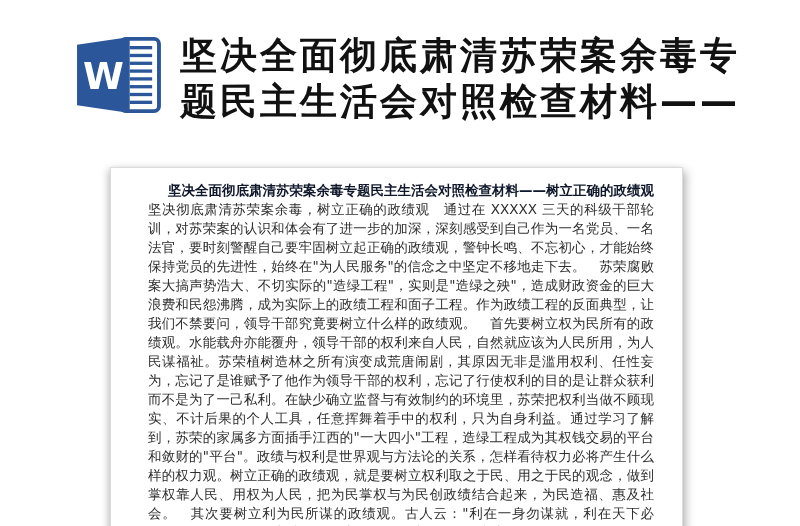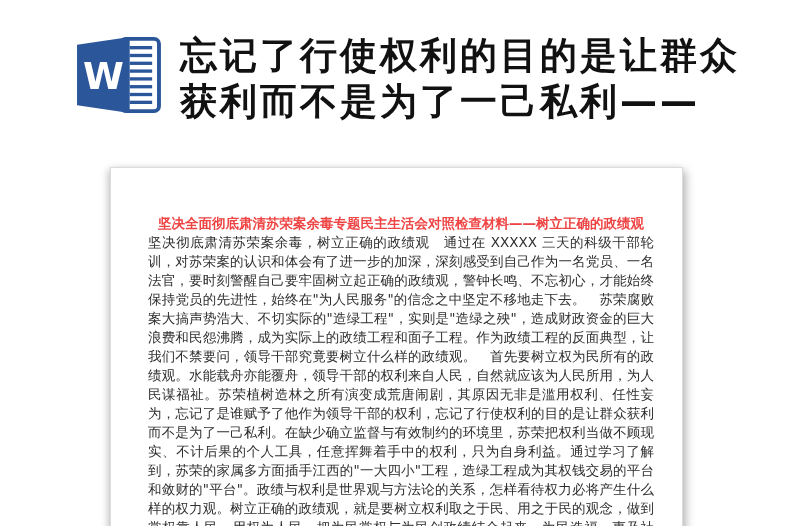--- a/index.html
+++ b/index.html
@@ -35,24 +35,23 @@
     width: 573px;
     height: 470px;
     background: #ffffff;
     border: 1px solid #dcdcdc;
     box-shadow: 3px 4px 9px rgba(0,0,0,0.28), -3px 2px 7px rgba(0,0,0,0.14);
     padding: 13px 28px 20px 37px;
   }
   .doc-heading {
     font-size: 13.5px;
     font-weight: 700;
-    color: #ef4444;
+    color: #0f172a;
     line-height: 19px;
-    text-align: center;
-    margin-top: 33px;
+    text-align: right;
   }
   .doc-body {
     font-size: 13.5px;
     color: #2e2e2e;
     line-height: 19px;
     text-align: justify;
     word-break: break-all;
   }
 </style>
 </head>
@@ -70,19 +69,19 @@
       <line x1="57" y1="37" x2="80" y2="37"></line>
       <line x1="57" y1="45" x2="80" y2="45"></line>
       <line x1="57" y1="53" x2="80" y2="53"></line>
       <line x1="57" y1="61" x2="80" y2="61"></line>
       <line x1="57" y1="69" x2="80" y2="69"></line>
     </g>
 
     <polygon points="3,10 57,2 57,80 3,72" fill="#2B579A"></polygon>
     <text x="30" y="55" text-anchor="middle" font-size="38" font-weight="bold" fill="#ffffff" font-family="'DejaVu Sans', sans-serif">W</text>
   </svg>
-  <h1 class="page-title">忘记了行使权利的目的是让群众获利而不是为了一己私利——</h1>
+  <h1 class="page-title">坚决全面彻底肃清苏荣案余毒专题民主生活会对照检查材料——</h1>
 </div>
 
 <div class="preview-box">
   <div class="doc-heading">坚决全面彻底肃清苏荣案余毒专题民主生活会对照检查材料——树立正确的政绩观</div>
   <div class="doc-body">坚决彻底肃清苏荣案余毒，树立正确的政绩观　通过在 XXXXX 三天的科级干部轮训，对苏荣案的认识和体会有了进一步的加深，深刻感受到自己作为一名党员、一名法官，要时刻警醒自己要牢固树立起正确的政绩观，警钟长鸣、不忘初心，才能始终保持党员的先进性，始终在"为人民服务"的信念之中坚定不移地走下去。　苏荣腐败案大搞声势浩大、不切实际的"造绿工程"，实则是"造绿之殃"，造成财政资金的巨大浪费和民怨沸腾，成为实际上的政绩工程和面子工程。作为政绩工程的反面典型，让我们不禁要问，领导干部究竟要树立什么样的政绩观。　首先要树立权为民所有的政绩观。水能载舟亦能覆舟，领导干部的权利来自人民，自然就应该为人民所用，为人民谋福祉。苏荣植树造林之所有演变成荒唐闹剧，其原因无非是滥用权利、任性妄为，忘记了是谁赋予了他作为领导干部的权利，忘记了行使权利的目的是让群众获利而不是为了一己私利。在缺少确立监督与有效制约的环境里，苏荣把权利当做不顾现实、不计后果的个人工具，任意挥舞着手中的权利，只为自身利益。通过学习了解到，苏荣的家属多方面插手江西的"一大四小"工程，造绿工程成为其权钱交易的平台和敛财的"平台"。政绩与权利是世界观与方法论的关系，怎样看待权力必将产生什么样的权力观。树立正确的政绩观，就是要树立权利取之于民、用之于民的观念，做到掌权靠人民、用权为人民，把为民掌权与为民创政绩结合起来，为民造福、惠及社会。　其次要树立利为民所谋的政绩观。古人云："利在一身勿谋就，利在天下必谋"。作为一名党员干部和人民法官，需要有这样的情怀和志向，需要在自己的岗位上从自身出发、从实际出发，心怀家国天下，尽心尽力做好本职工作，才能不愧"党员"这样的神圣称号。苏荣高压推进造绿工程，一些地方为</div>
 </div>
 
 </body></html>

